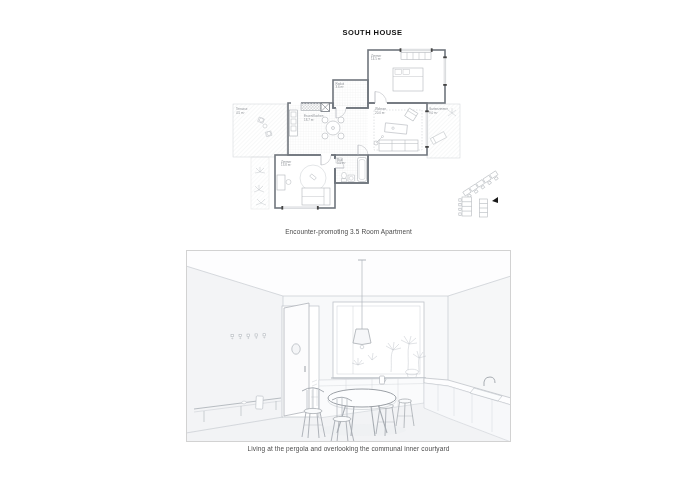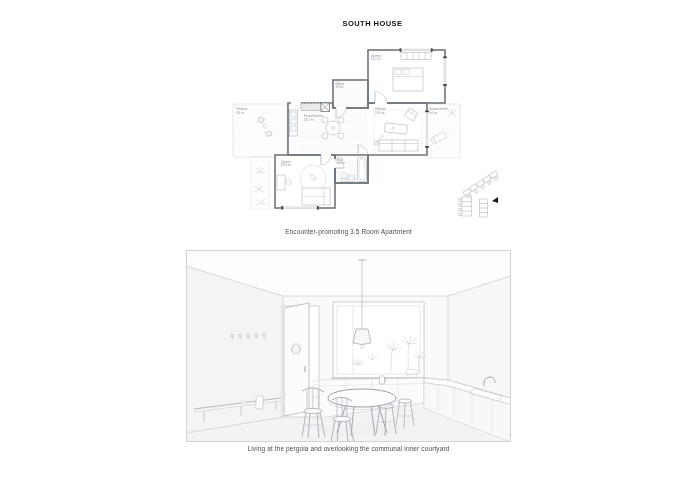--- a/index.html
+++ b/index.html
@@ -1,18 +1,18 @@
 <!DOCTYPE html>
 <html><head>
 <meta charset="utf-8">
 <style>
   html,body{margin:0;padding:0;background:#ffffff;}
   .page{position:relative;width:697px;height:492px;background:#ffffff;
         font-family:"Liberation Sans",sans-serif;overflow:hidden;}
-  .page-title{position:absolute;top:19px;left:0;right:0;text-align:center;
+  .page-title{position:absolute;top:28px;left:0;right:0;text-align:center;
         font-size:7.5px;font-weight:bold;letter-spacing:.45px;color:#111;padding-left:48px;}
   .caption{position:absolute;left:0;right:0;text-align:center;
         font-size:6.5px;letter-spacing:.12px;color:#4b4b4b;}
   .caption-plan{top:228px;}
   .caption-render{top:445px;}
   .fig{position:absolute;}
   .fig svg{display:block;}
   #plan-fig{left:225px;top:40px;}
   #key-fig{left:455px;top:170px;}
   #render-fig{left:186px;top:250px;}

